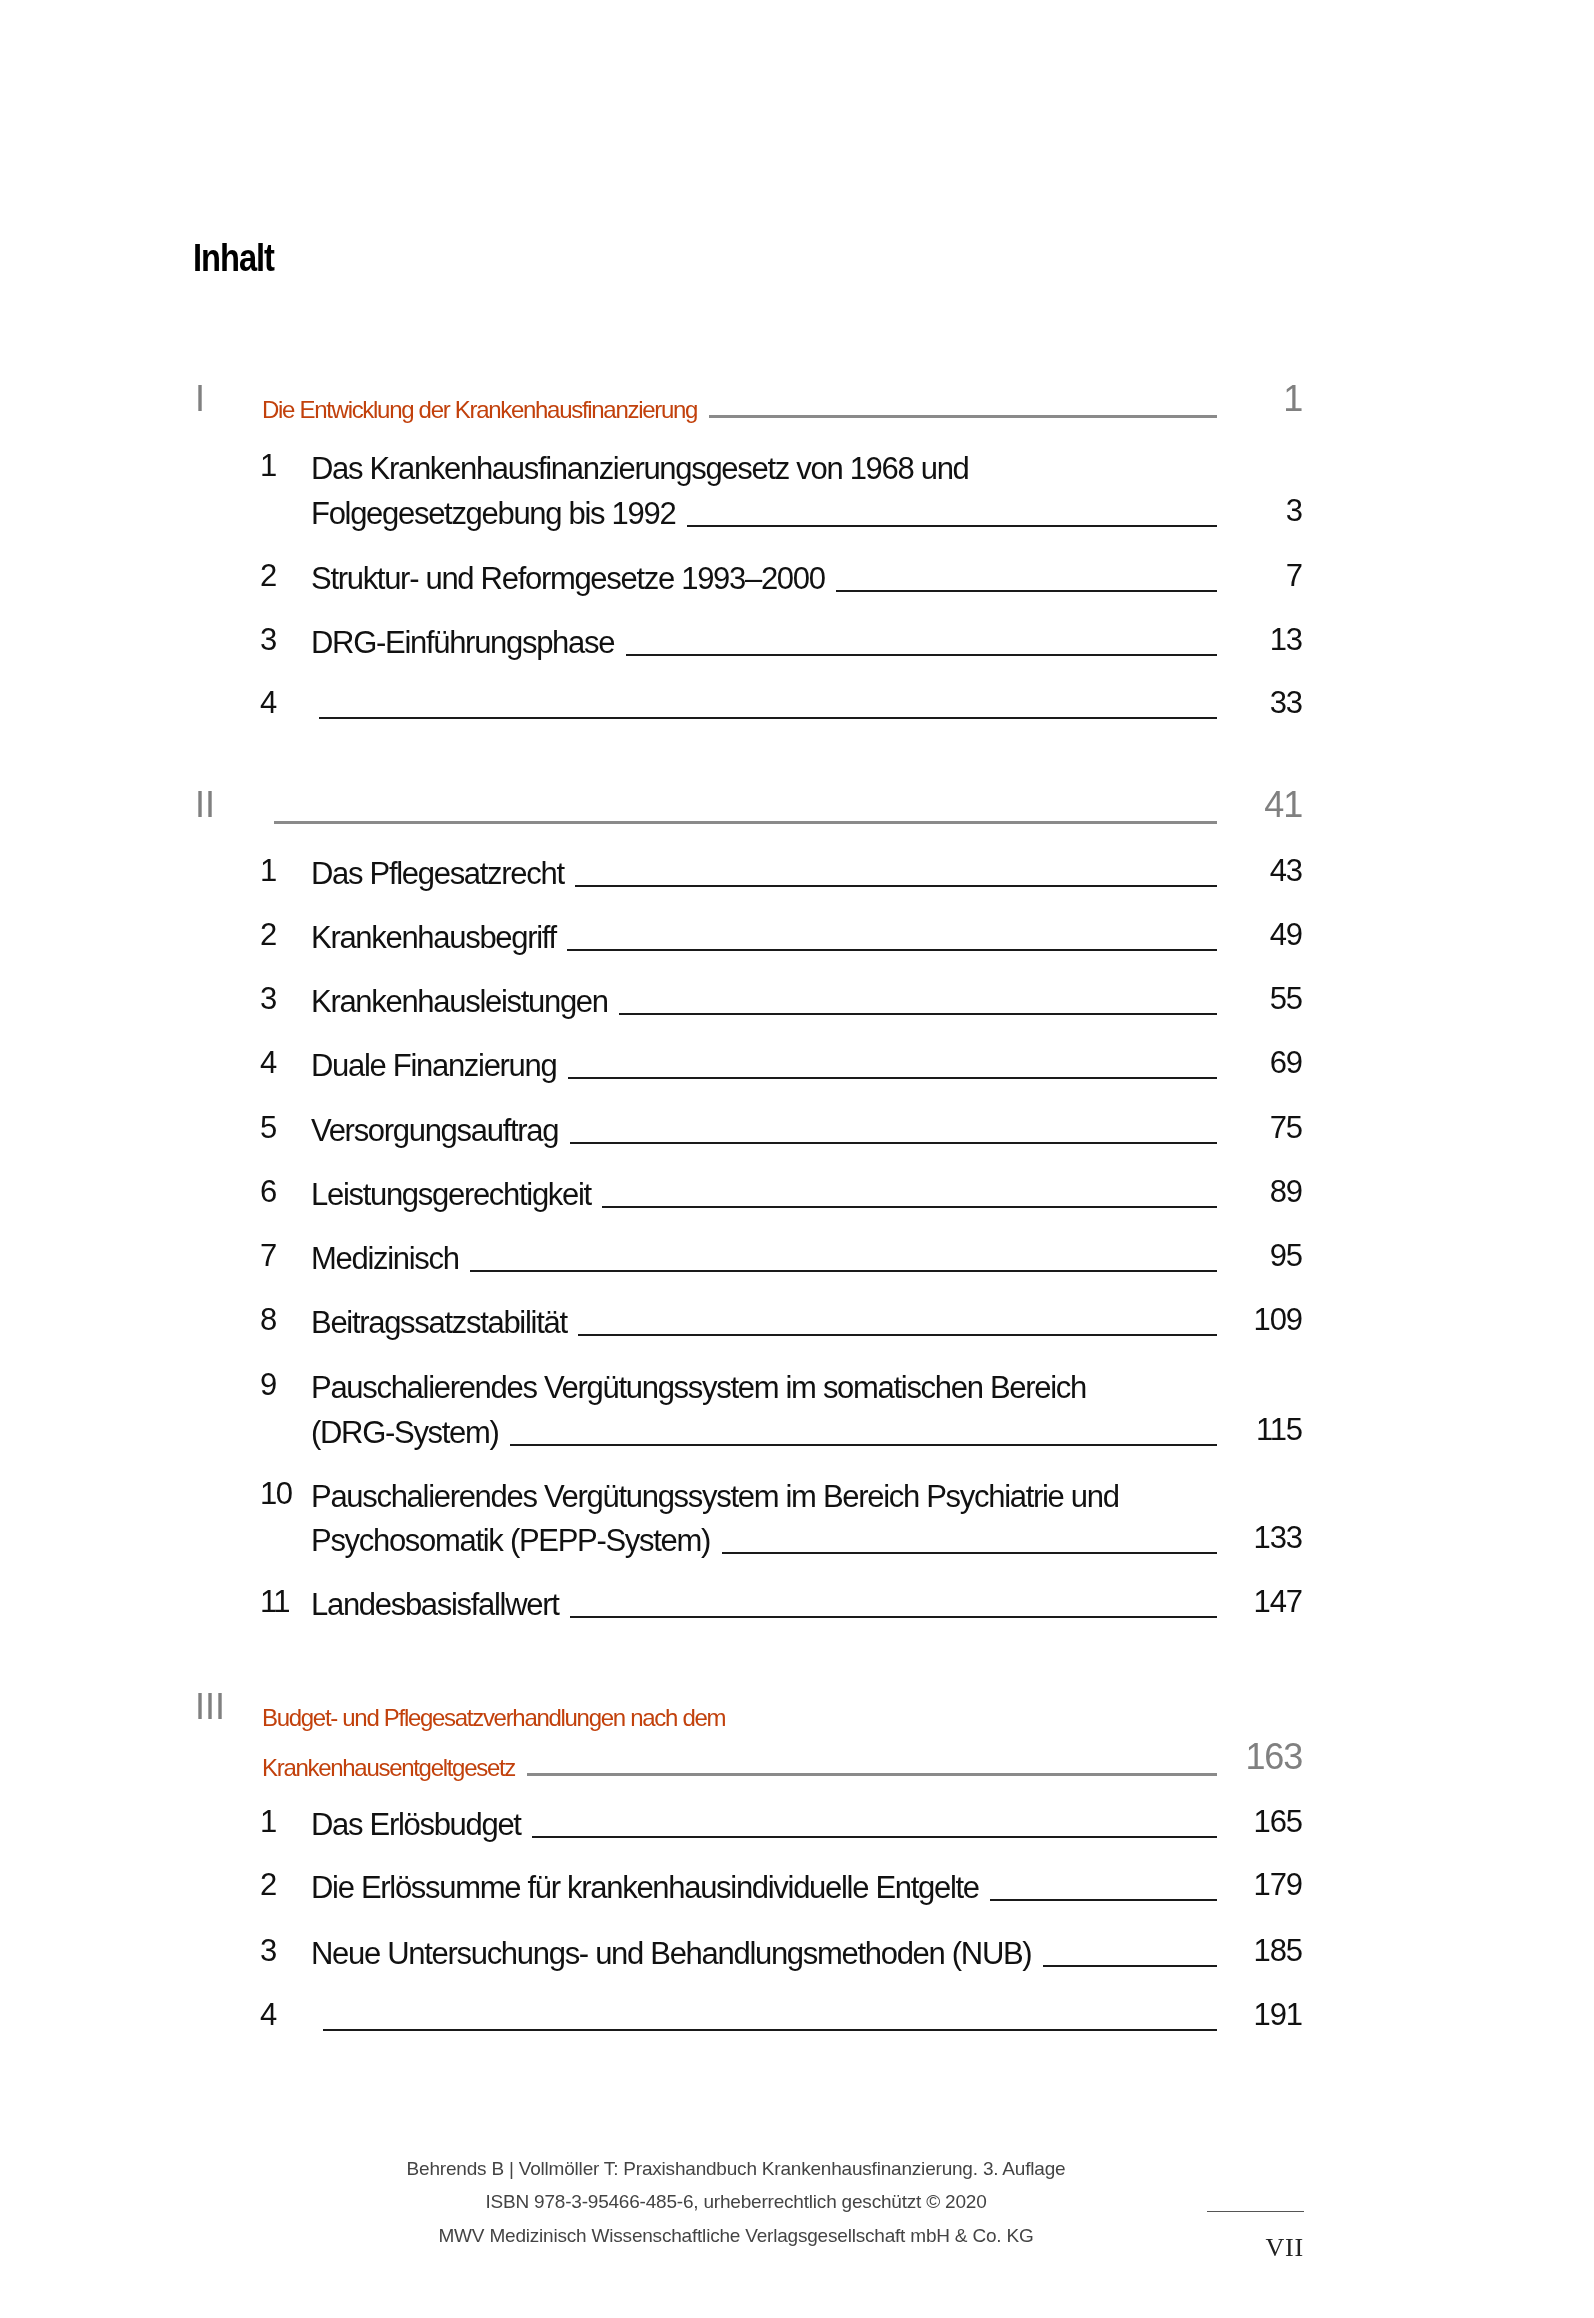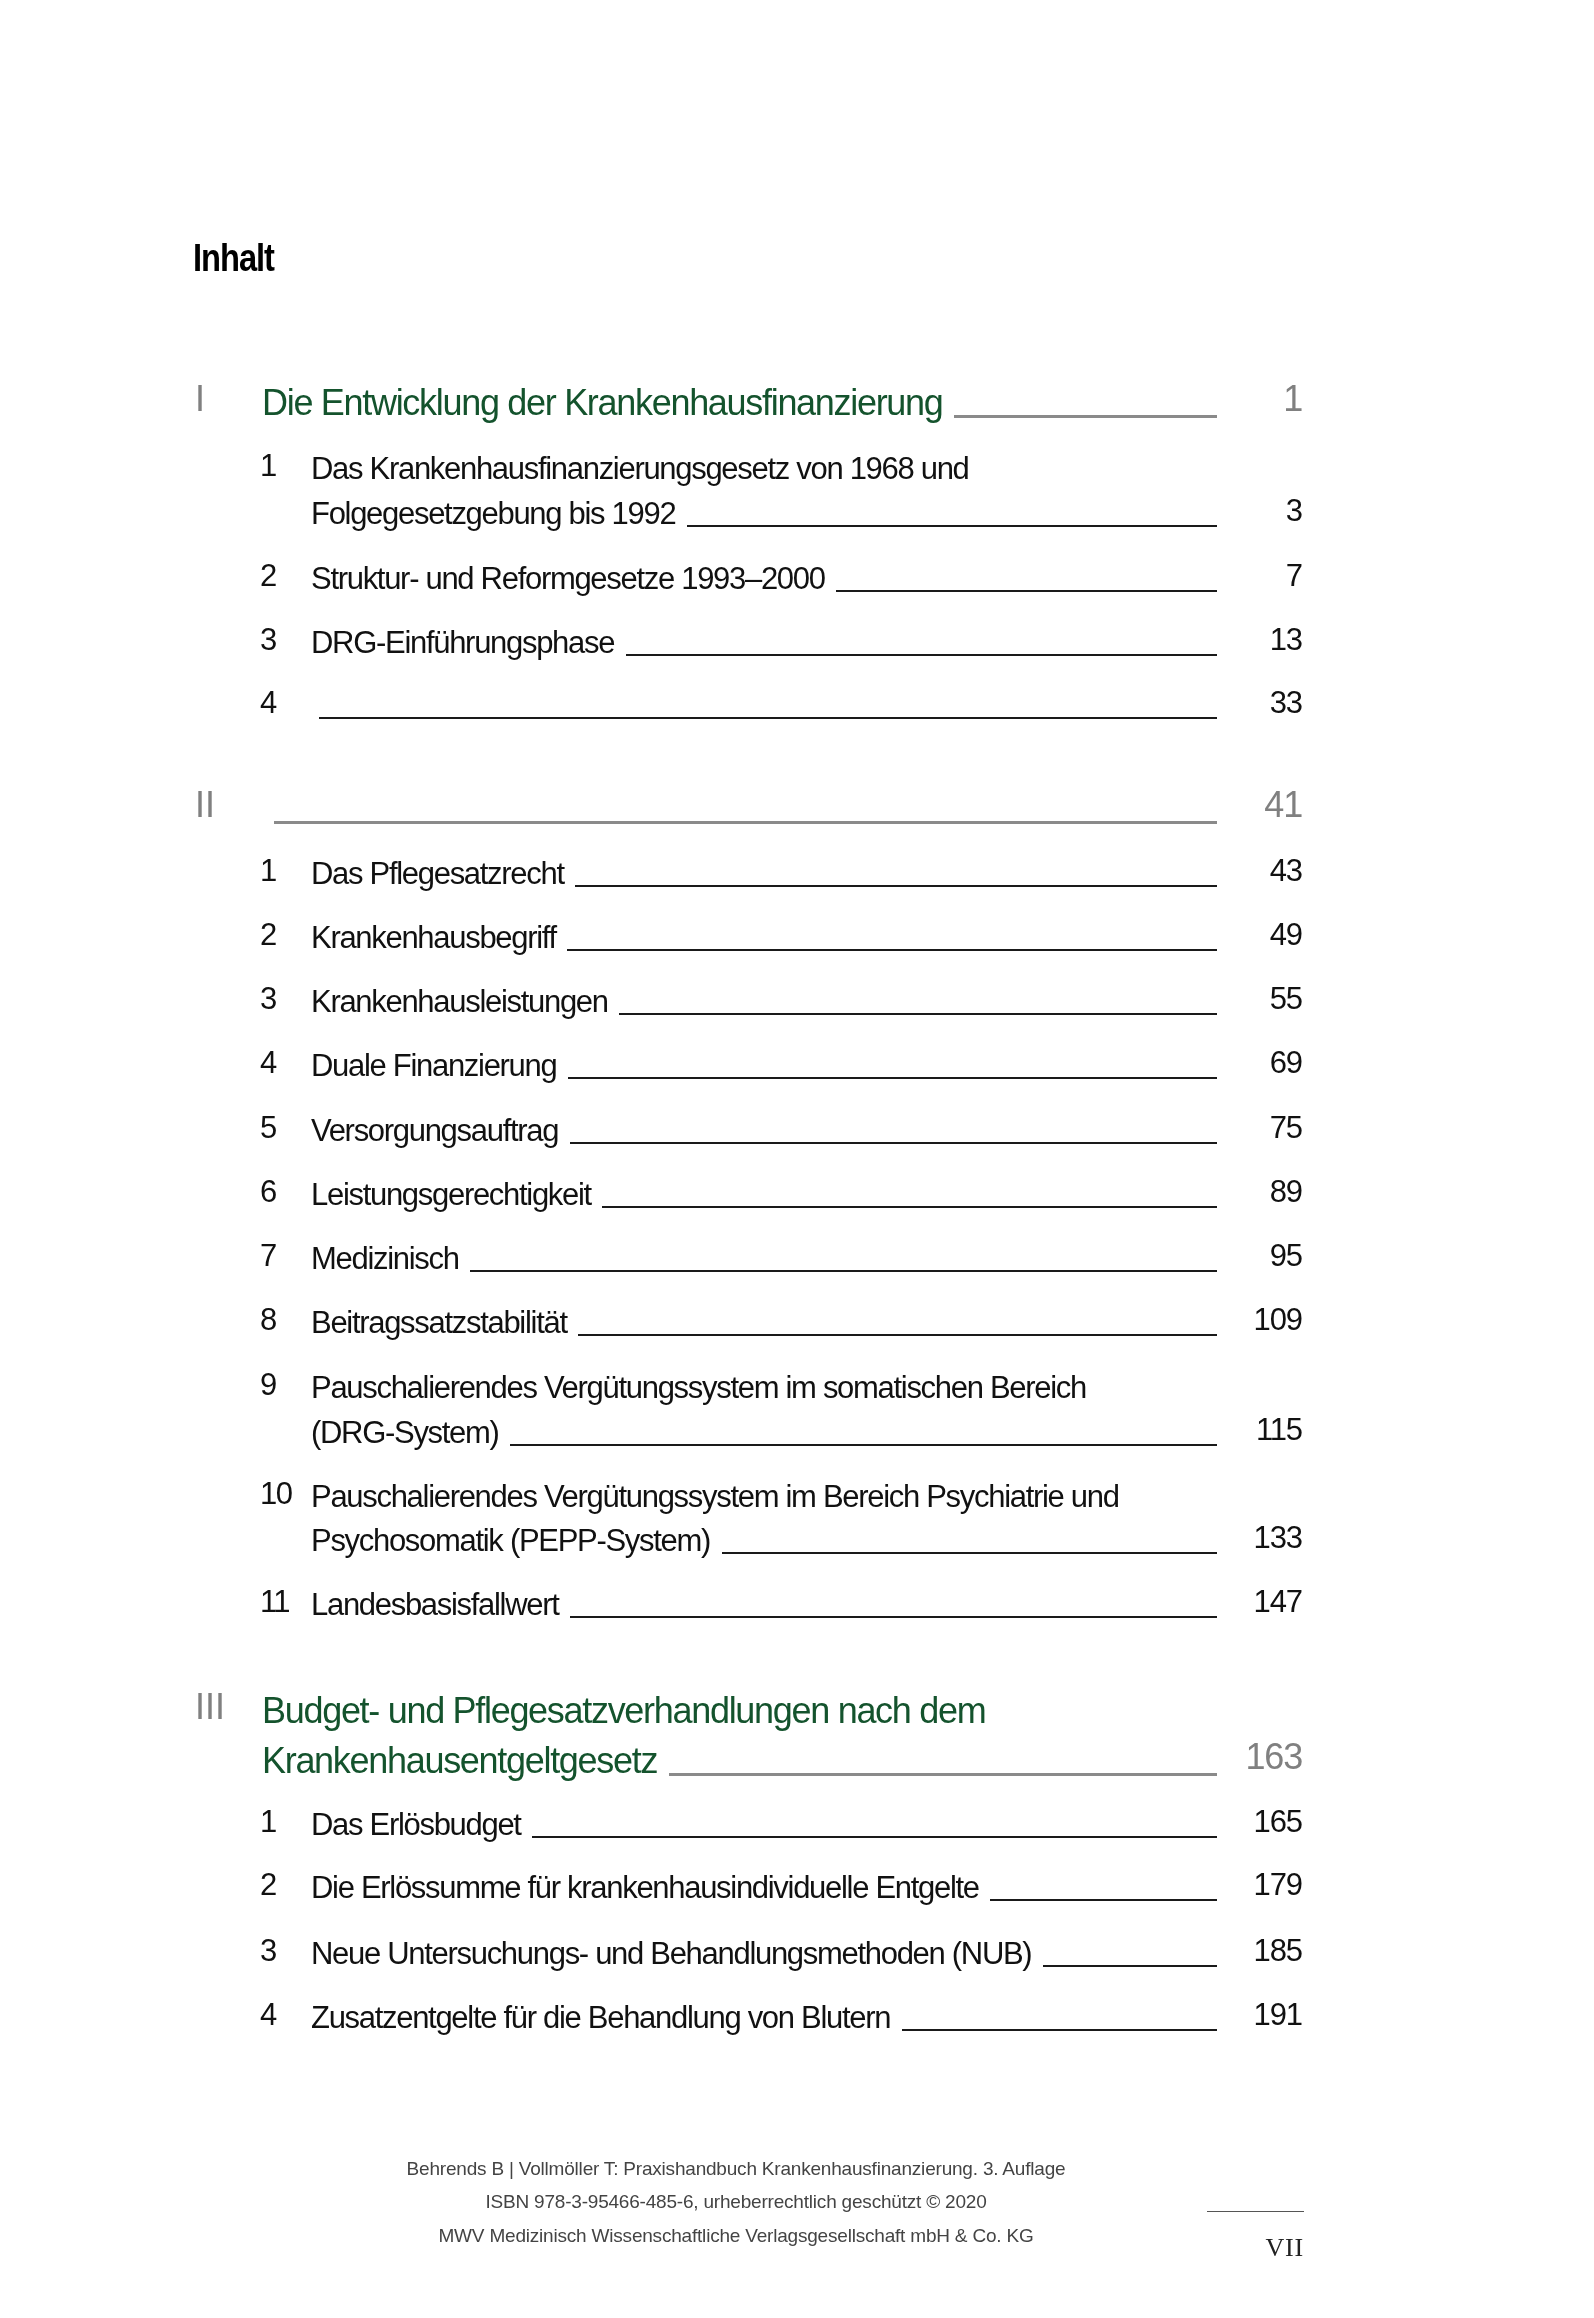--- a/index.html
+++ b/index.html
@@ -3,21 +3,21 @@
 <meta charset="utf-8">
 <style>
   html, body { margin: 0; padding: 0; background: #ffffff; }
   body { width: 1594px; height: 2319px; position: relative; overflow: hidden;
          font-family: "Liberation Sans", "DejaVu Sans", sans-serif; color: #111; }
   .page-title { position: absolute; left: 193px; top: 237px; font-size: 38px; font-weight: bold;
                 color: #000; letter-spacing: -1.2px; transform: scaleX(0.86); transform-origin: left top; }
   
   .ch-num { position: absolute; left: 195px; font-size: 36px; color: #808080; }
   .ch-text-wrap { position: absolute; left: 262px; width: 955px; display: flex; align-items: flex-end; }
-  .ch-text { font-size: 36px; color: #14532d; white-space: nowrap; letter-spacing: -1.3px;
+  .ch-text { font-size: 24px; color: #c2410c; white-space: nowrap; letter-spacing: -1.3px;
              transform-origin: left bottom; }
   .ch-leader { flex: 1; border-bottom: 3.3px solid #8a8a8a; margin-left: 11.5px; margin-bottom: 5.7px; }
   .ch-page { position: absolute; left: 1217px; width: 85px; text-align: right; font-size: 36px; color: #808080; letter-spacing: -1.2px; }
   
   .it-num { position: absolute; left: 260px; width: 33px; font-size: 31px; color: #111; }
   .it-num.two { left: 260px; letter-spacing: -1.6px; }
   .it-text-wrap { position: absolute; left: 311px; width: 906px; display: flex; align-items: flex-end; }
   .it-text { font-size: 31px; color: #111; white-space: nowrap; letter-spacing: -1.3px; }
   .it-leader { flex: 1; border-bottom: 2.5px solid #1a1a1a; margin-left: 11.5px; margin-bottom: 4.9px; }
   .it-page { position: absolute; left: 1217px; width: 85px; text-align: right; font-size: 31px; color: #111; letter-spacing: -1.1px; }
@@ -228,21 +228,20 @@
       <div class="it-text-wrap" style="top:1933px; height:39px">
         <span class="it-text">Neue Untersuchungs- und Behandlungsmethoden (NUB)</span>
         <span class="it-leader"></span>
       </div>
       <div class="it-page" style="top:1933px">185</div>
     </div>
 
     <div>
       <div class="it-num" style="top:1997px">4</div>
       <div class="it-text-wrap" style="top:1997px; height:39px">
-        <span class="it-text">Zusatzentgelte für die Behandlung von Blutern</span>
         <span class="it-leader"></span>
       </div>
       <div class="it-page" style="top:1997px">191</div>
     </div>
   </div>
 
   <div>
     <div class="footer-line" style="top:2158px">Behrends B | Vollmöller T: Praxishandbuch Krankenhausfinanzierung. 3. Auflage</div>
     <div class="footer-line" style="top:2191px">ISBN 978-3-95466-485-6, urheberrechtlich geschützt © 2020</div>
     <div class="footer-line" style="top:2225px">MWV Medizinisch Wissenschaftliche Verlagsgesellschaft mbH &amp; Co. KG</div>

